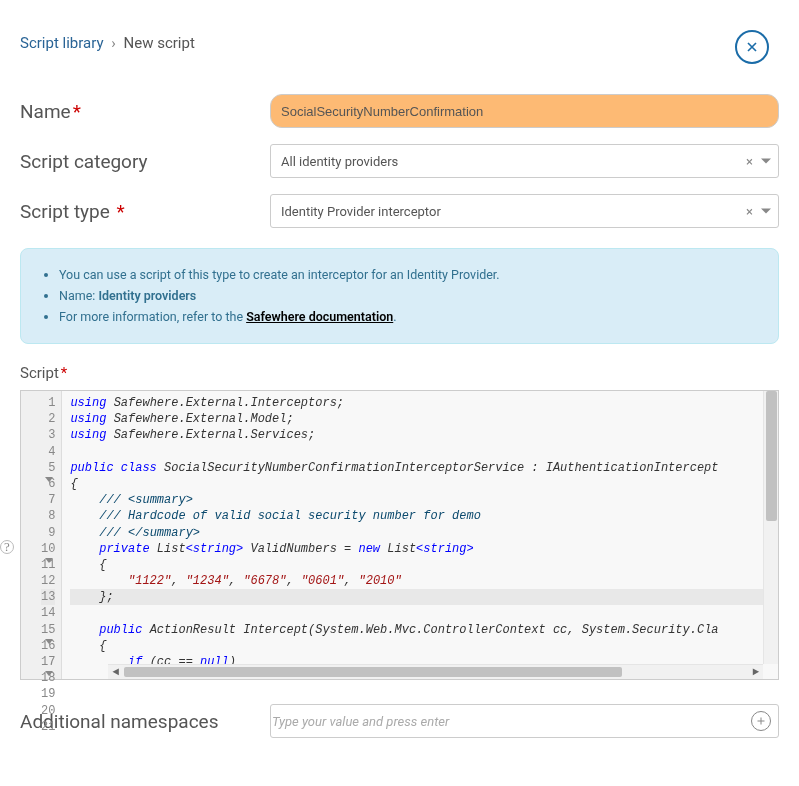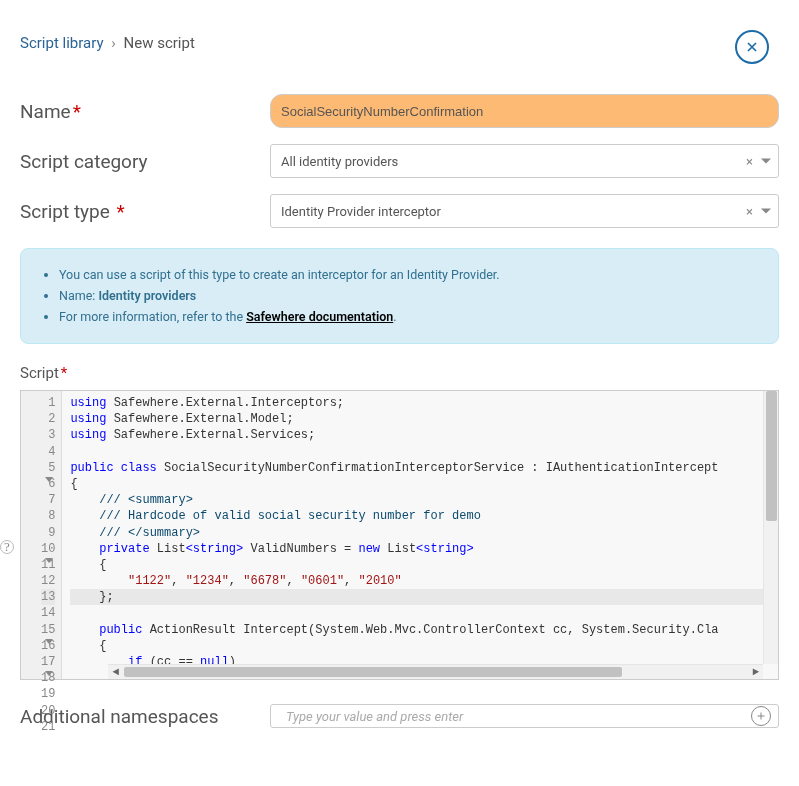--- a/index.html
+++ b/index.html
@@ -147,20 +147,21 @@
     position: relative;
   }
   .code-area {
     flex: 1;
     overflow: hidden;
     position: relative;
   }
   .code-content {
     padding: 4px 8px 0 8px;
     white-space: pre;
+    font-style: italic;
   }
   .line-current { background: #e8e8e8; }
   .gutter-line, .code-line { height: 16.2px; }
   .gutter-line { position: relative; }
   .fold-marker {
     position: absolute;
     left: 4px;
     top: 1px;
     width: 0; height: 0;
     border-left: 4px solid transparent;
@@ -233,24 +234,24 @@
     justify-content: center;
     font-family: serif;
   }
   .editor-wrap { position: relative; margin-left: 0; margin-bottom: 24px;}
   .namespaces-input-wrap {
     flex: 1;
     position: relative;
   }
   .namespaces-input {
     width: 100%;
-    height: 24px;
+    height: 34px;
     border: 1px solid #ccc;
     border-radius: 3px;
-    padding: 0 40px 0 15px;
+    padding: 0 40px 0 1px;
     font-size: 13px;
     color: #aaa;
     font-style: italic;
     background: #fff;
     display: flex;
     align-items: center;
   }
   .plus-icon {
     position: absolute;
     right: 8px;

